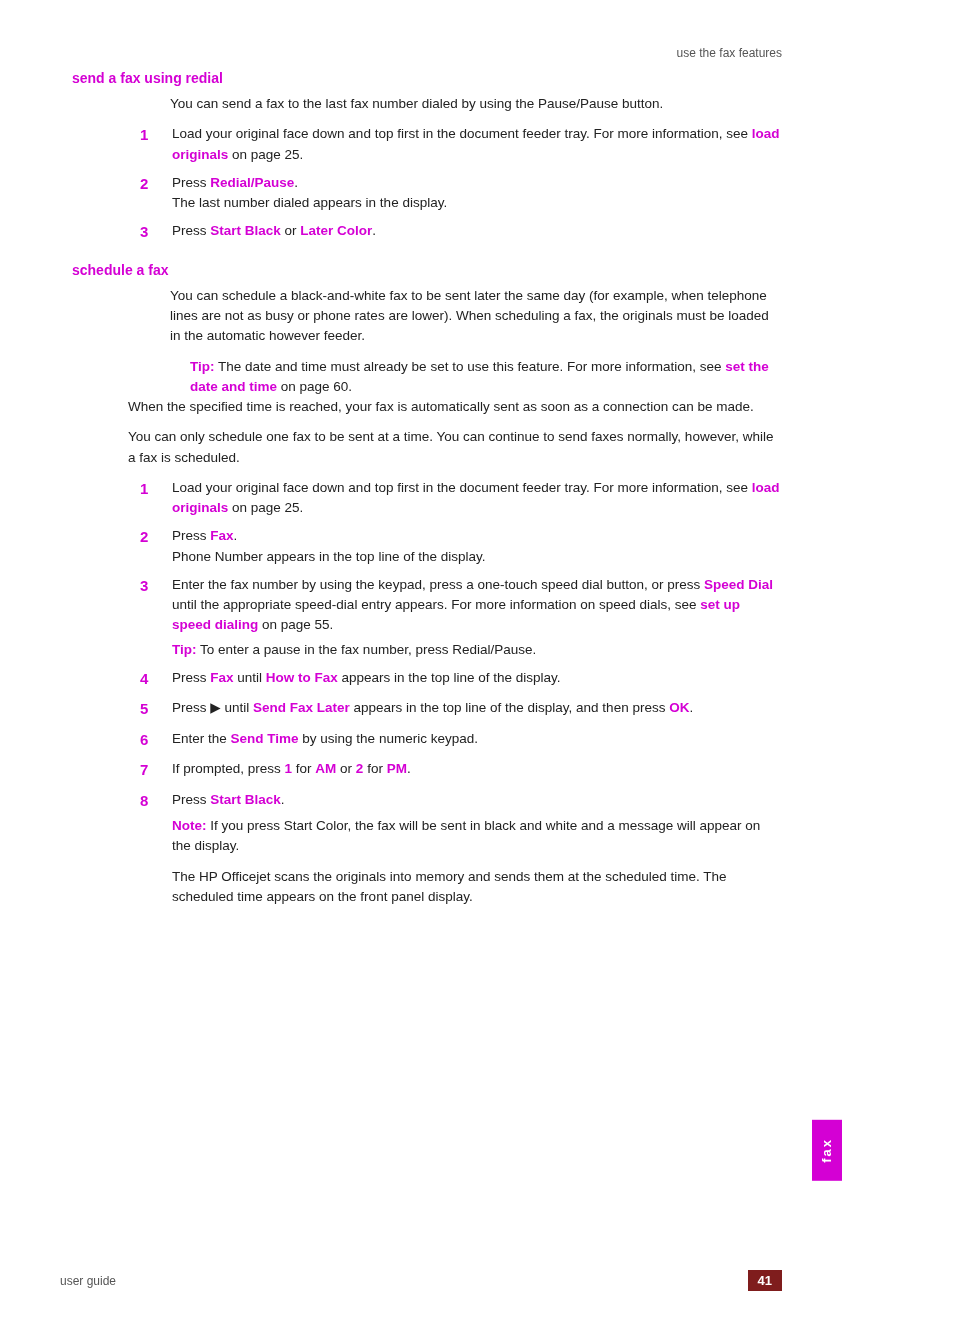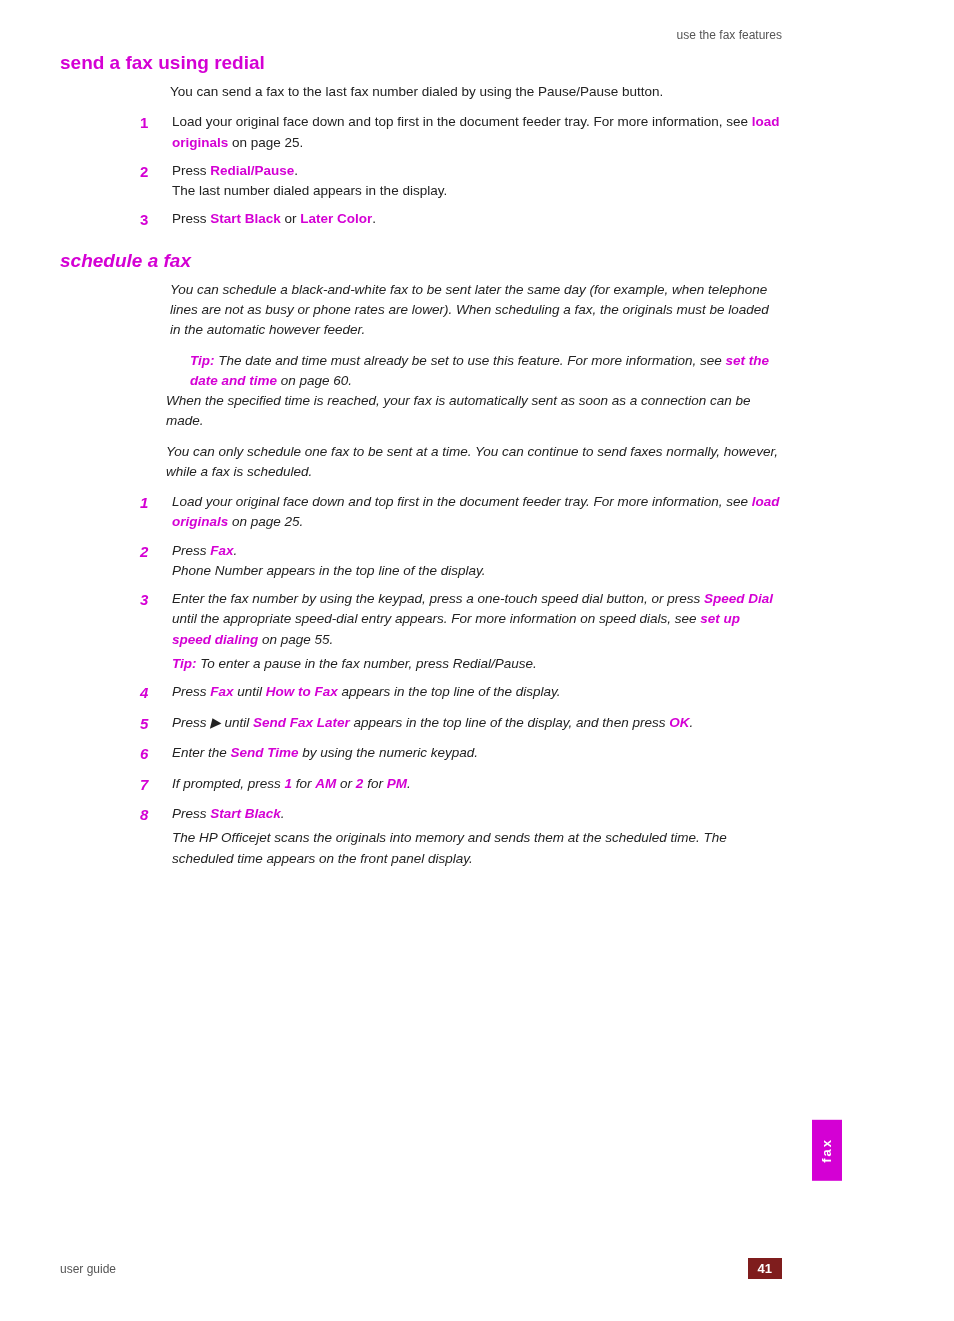--- a/index.html
+++ b/index.html
@@ -8,35 +8,35 @@
       font-size: 13.5px;
       color: #222;
       background: #fff;
       width: 954px;
       min-height: 1321px;
       position: relative;
     }
     .page {
       width: 842px;
       min-height: 1321px;
-      padding: 28px 60px 60px 60px;
+      padding: 46px 60px 60px 60px;
       position: relative;
     }
     .header-right {
       text-align: right;
       font-size: 12px;
       color: #555;
       margin-bottom: 10px;
     }
     .section-title {
       color: #d400d4;
-      font-size: 19px;
+      font-size: 14px;
       font-weight: bold;
       margin-bottom: 8px;
-      margin-left: 0;
+      margin-left: 12px;
     }
     .intro-text {
       margin-left: 110px;
       margin-bottom: 10px;
       line-height: 1.5;
     }
     .steps {
       margin-left: 80px;
       margin-bottom: 6px;
     }
@@ -64,44 +64,44 @@
     }
     .note-block {
       margin-left: 130px;
       margin-bottom: 10px;
       margin-top: 6px;
       line-height: 1.5;
     }
     .tip-label { color: #d400d4; font-weight: bold; }
     .note-label { color: #d400d4; font-weight: bold; }
     .section-gap { margin-bottom: 18px; }
-    .section-gap2 { margin-bottom: 12px; font-style: italic; }
+    .section-gap2 { margin-bottom: 12px; }
     .body-text {
-      margin-left: 106px;
+      margin-left: 68px;
       margin-bottom: 10px;
       line-height: 1.5;
     }
     .fax-tab {
       position: absolute;
       right: 0;
       bottom: 140px;
       width: 30px;
       background: #d400d4;
       color: #fff;
       font-size: 13px;
       font-weight: bold;
       writing-mode: vertical-rl;
       text-orientation: mixed;
       transform: rotate(180deg);
       padding: 18px 7px;
       letter-spacing: 2px;
     }
     .footer {
       position: absolute;
-      bottom: 42px;
+      bottom: 30px;
       left: 60px;
       right: 60px;
       display: flex;
       justify-content: space-between;
       align-items: center;
       font-size: 12px;
       color: #555;
     }
     .footer-page-num {
       background: #7f1d1d;
@@ -226,20 +226,24 @@
         <div class="step-num magenta">7</div>
         <div class="step-content">
           If prompted, press <span class="magenta">1</span> for <span class="magenta">AM</span> or <span class="magenta">2</span> for <span class="magenta">PM</span>.
         </div>
       </div>
 
       <div class="step">
         <div class="step-num magenta">8</div>
         <div class="step-content">
           Press <span class="magenta">Start Black</span>.<br>
+          <div class="note-block" style="margin-left:0; margin-top:6px;">
+            <span class="note-label">Note:</span>
+            <span>  If you press Start Color, the fax will be sent in black and white and a message will appear on the display.</span>
+          </div>
           <div style="margin-top:4px;">
             The HP Officejet scans the originals into memory and sends them at the scheduled time. The scheduled time appears on the front panel display.
           </div>
         </div>
       </div>
     </div>
   </div>
 
   <div class="fax-tab">
     <span>fax</span>

